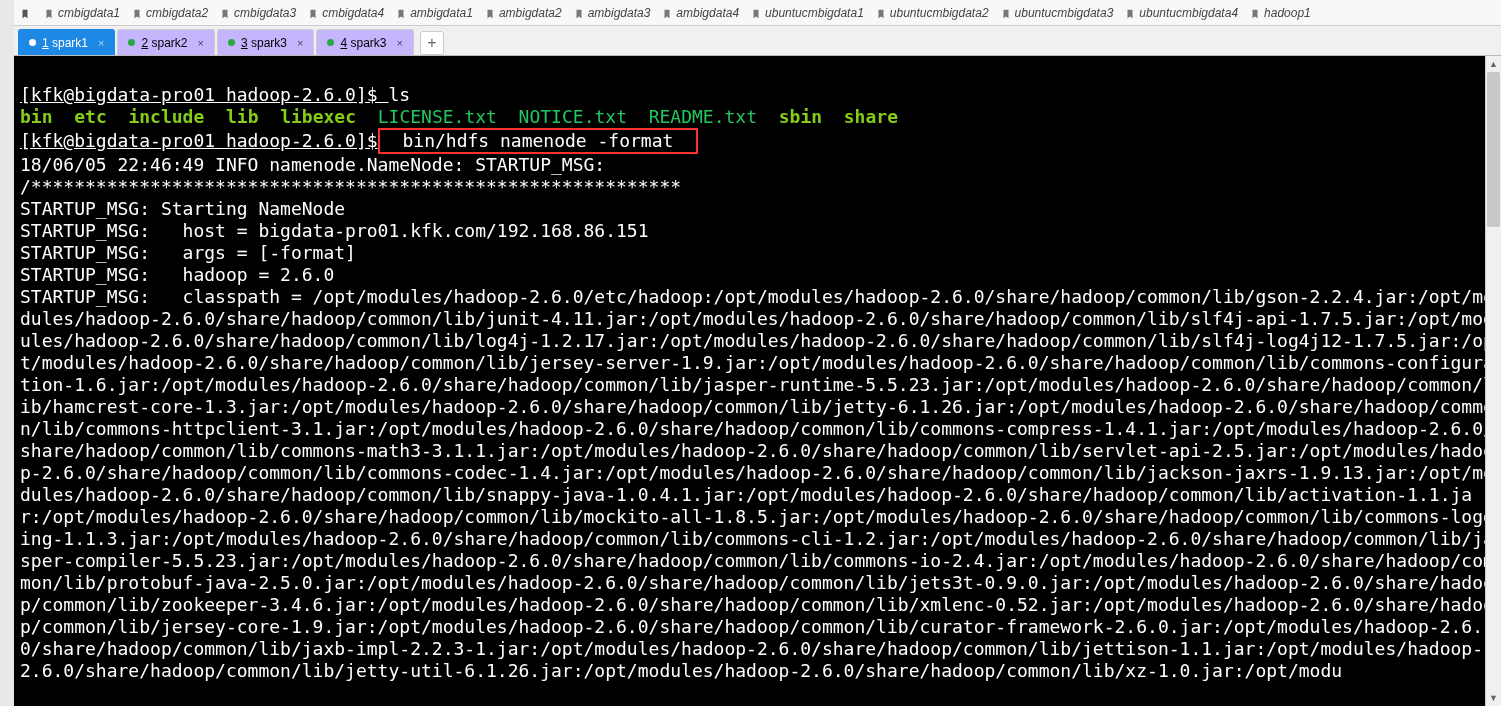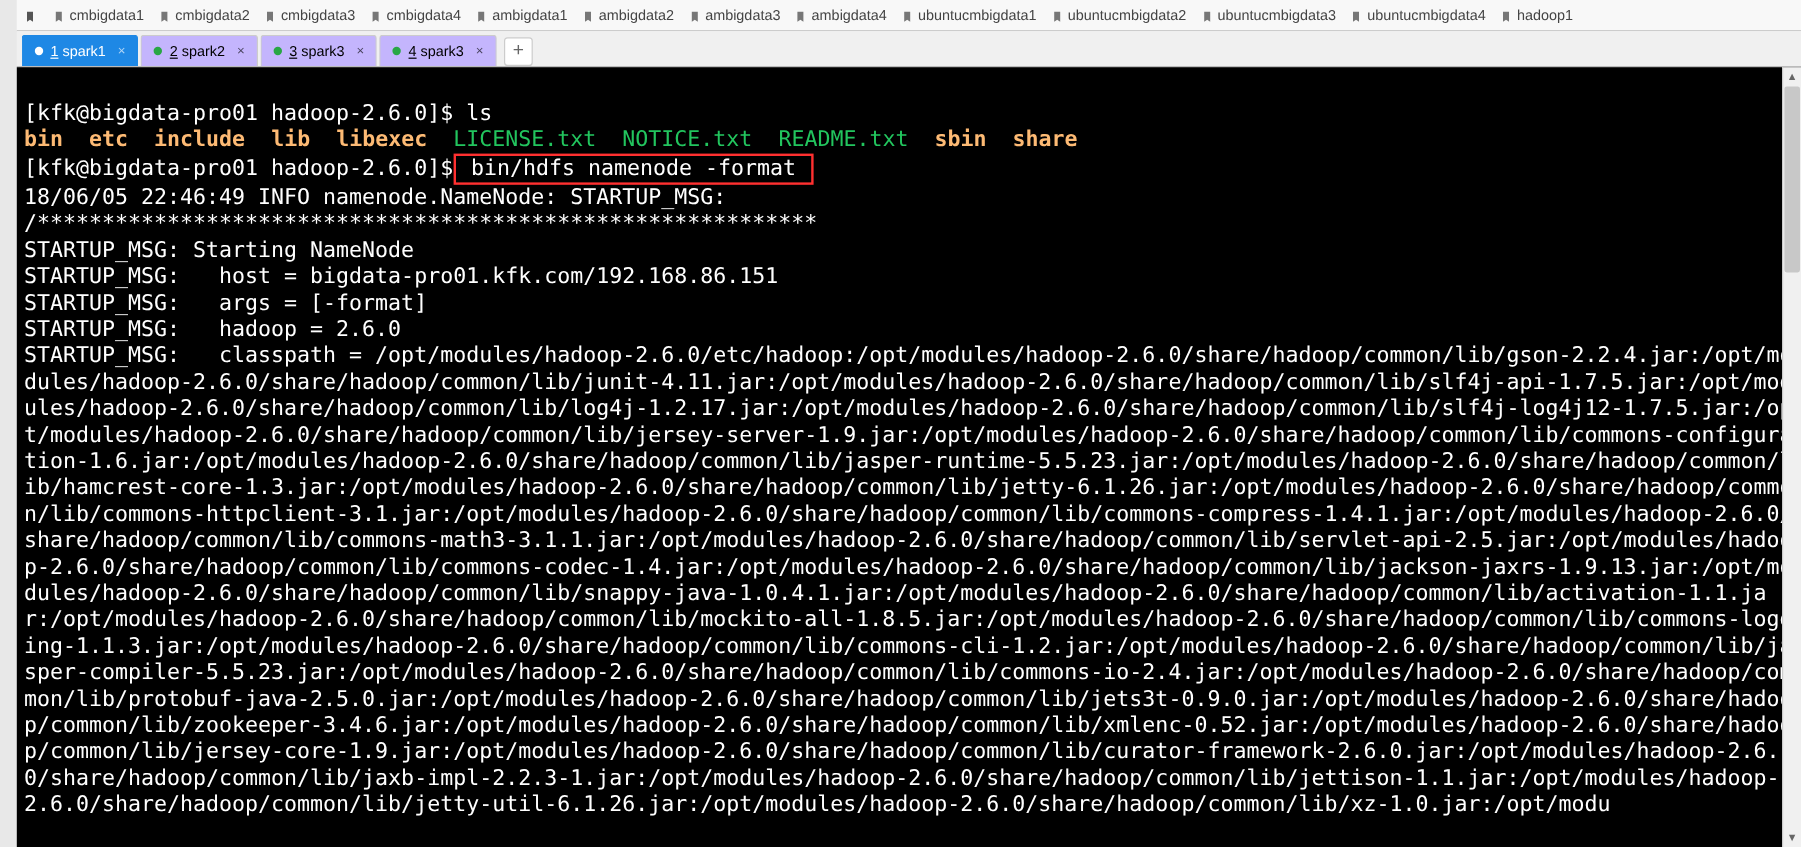--- a/index.html
+++ b/index.html
@@ -4,41 +4,41 @@
 <style>
 * { margin: 0; padding: 0; box-sizing: border-box; }
 body { font-family: "Segoe UI", Tahoma, sans-serif; font-size: 12px; background: #f0f0f0; width: 1501px; height: 706px; overflow: hidden; position: relative; }
 
 .left-gutter { position: absolute; left: 0; top: 0; bottom: 0; width: 14px; background: #e8e8e8; display: flex; flex-direction: column; justify-content: flex-start; padding-top: 20px; writing-mode: vertical-lr; color: #888; font-size: 10px; overflow: hidden; }
 
 .main { position: absolute; left: 14px; right: 0; top: 0; bottom: 0; display: flex; flex-direction: column; }
 
 .top-tabs { background: #f8f8f8; border-bottom: 1px solid #ccc; display: flex; align-items: center; height: 26px; padding-left: 6px; gap: 2px; }
 .top-tabs .icon-bar { display: flex; gap: 2px; margin-right: 6px; }
-.top-tab { display: inline-flex; align-items: center; gap: 4px; padding: 2px 6px; color: #444; font-size: 12px; cursor: pointer; white-space: nowrap; }
+.top-tab { display: inline-flex; align-items: center; gap: 4px; padding: 2px 6px; color: #444; font-size: 12px; cursor: pointer; white-space: nowrap; font-style: italic; }
 .bookmark-ico { width: 10px; height: 10px; display: inline-block; }
 .bookmark-ico svg { width: 10px; height: 10px; }
 
 .session-tabs { background: #f0f0f0; border-bottom: 1px solid #bbb; display: flex; align-items: flex-end; height: 30px; padding-left: 4px; }
 .session-tab { display: inline-flex; align-items: center; gap: 6px; padding: 4px 10px; border: 1px solid #ccc; border-bottom: none; margin-right: 2px; background: #c4b5fd; cursor: pointer; height: 26px; border-radius: 3px 3px 0 0; position: relative; }
 .session-tab.active { background: #1e88e5; color: #fff; border-color: #1e88e5; }
 .session-tab .dot { width: 7px; height: 7px; border-radius: 50%; }
 .session-tab.active .dot { background: #fff; }
 .session-tab:not(.active) .dot { background: #28a745; }
 .session-tab .label { font-size: 12px; }
 .session-tab .label u { text-decoration: underline; }
 .session-tab .close { font-size: 11px; opacity: .65; margin-left: 4px; }
 .add-tab { width: 24px; height: 24px; display: inline-flex; align-items: center; justify-content: center; font-size: 16px; color: #666; border: 1px solid #ccc; border-radius: 3px; background: #fff; cursor: pointer; margin-left: 4px; }
 
 .terminal { flex: 1; background: #000; color: #fff; font-family: Consolas, "Lucida Console", monospace; font-size: 18px; line-height: 22px; padding: 6px 4px 2px 6px; overflow: hidden; white-space: pre; position: relative; }
 .terminal .scroll { position: absolute; inset: 0; padding: 6px 4px 2px 6px; }
-.prompt { color: #fff; }
-.ls-blue { color: #fdba74; font-weight: bold; }
+.prompt { color: #fff; text-decoration: underline; }
+.ls-blue { color: #84cc16; font-weight: bold; }
 .ls-white { color: #22c55e; }
-.hlbox { border: 2px solid #ff3030; padding: 0 2px; display: inline-block; }
+.hlbox { border: 2px solid #ff3030; padding: 0 12px; display: inline-block; }
 .term-line { white-space: pre; }
 .classpath { white-space: pre-wrap; word-break: break-all; }
 
 .scrollbar-v { position: absolute; right: 0; top: 56px; bottom: 0; width: 16px; background: #f0f0f0; border-left: 1px solid #ccc; }
 .scrollbar-v .track { position: absolute; top: 16px; bottom: 16px; left: 1px; right: 1px; }
 .scrollbar-v .thumb { position: absolute; top: 0; left: 0; right: 0; height: 25%; background: #c8c8c8; border-radius: 2px; }
 .scrollbar-v .arrow { position: absolute; left: 0; right: 0; height: 16px; display: flex; align-items: center; justify-content: center; color: #666; font-size: 9px; cursor: pointer; }
 .scrollbar-v .arrow.up { top: 0; }
 .scrollbar-v .arrow.down { bottom: 0; }
 </style>

